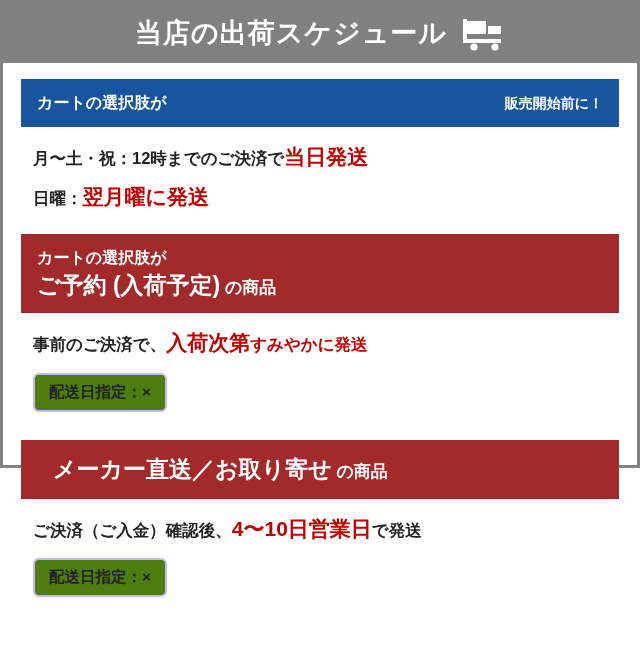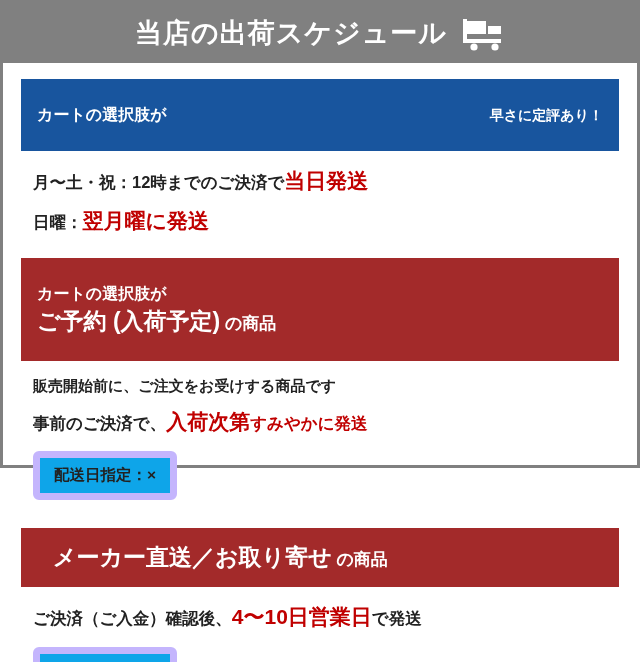--- a/index.html
+++ b/index.html
@@ -43,21 +43,21 @@
     display: inline-block;
     position: relative;
     top: 1px;
   }
   .body-area {
     padding: 16px 18px 10px 18px;
     box-sizing: border-box;
   }
   .band {
     color: #ffffff;
-    padding: 24px 16px;
+    padding: 12px 16px;
     box-sizing: border-box;
     display: flex;
     align-items: center;
     justify-content: space-between;
   }
   .band.blue {
     background: #18559e;
   }
   .band.red {
     background: #a32a2a;
@@ -117,27 +117,27 @@
     font-weight: bold;
     font-size: 21px;
   }
   .plain-sm {
     font-size: 15px;
     font-weight: bold;
     color: #222222;
   }
   .tag {
     display: inline-block;
-    border: 7px solid #c4b5fd;
+    border: 2px solid #c4b5fd;
     border-radius: 6px;
     padding: 7px 14px;
     font-size: 15.5px;
     font-weight: bold;
     color: #222222;
-    background: #0ea5e9;
+    background: #4d7c0f;
     margin-top: 6px;
   }
   .gap-sm { height: 14px; }
   .gap-md { height: 20px; }
 </style>
 </head>
 <body>
 
 <div class="page">
 
@@ -153,21 +153,21 @@
       </svg>
     </span>
   </div>
 
   <div class="body-area">
 
     <div class="band blue">
       <div class="band-left">
         <span class="band-small">カートの選択肢が</span>
       </div>
-      <span class="band-note">早さに定評あり！</span>
+      <span class="band-note">販売開始前に！</span>
     </div>
 
     <div class="detail">
       <div class="detail-line">
         <span>月〜土・祝：12時までのご決済で</span><span class="big-red">当日発送</span>
       </div>
       <div class="detail-line">
         <span>日曜：</span><span class="big-red">翌月曜に発送</span>
       </div>
     </div>
@@ -175,21 +175,20 @@
     <div class="gap-sm"></div>
 
     <div class="band red">
       <div class="band-left">
         <span class="band-small">カートの選択肢が</span>
         <span class="band-big"><span>ご予約 (入荷予定)</span><span class="small-suffix"> の商品</span></span>
       </div>
     </div>
 
     <div class="detail">
-      <div class="detail-line plain-sm">販売開始前に、ご注文をお受けする商品です</div>
       <div class="detail-line">
         <span>事前のご決済で、</span><span class="big-red">入荷次第</span><span class="hl-red">すみやかに発送</span>
       </div>
       <span class="tag">配送日指定：×</span>
     </div>
 
     <div class="gap-md"></div>
 
     <div class="band red single">
       <div class="band-left">

